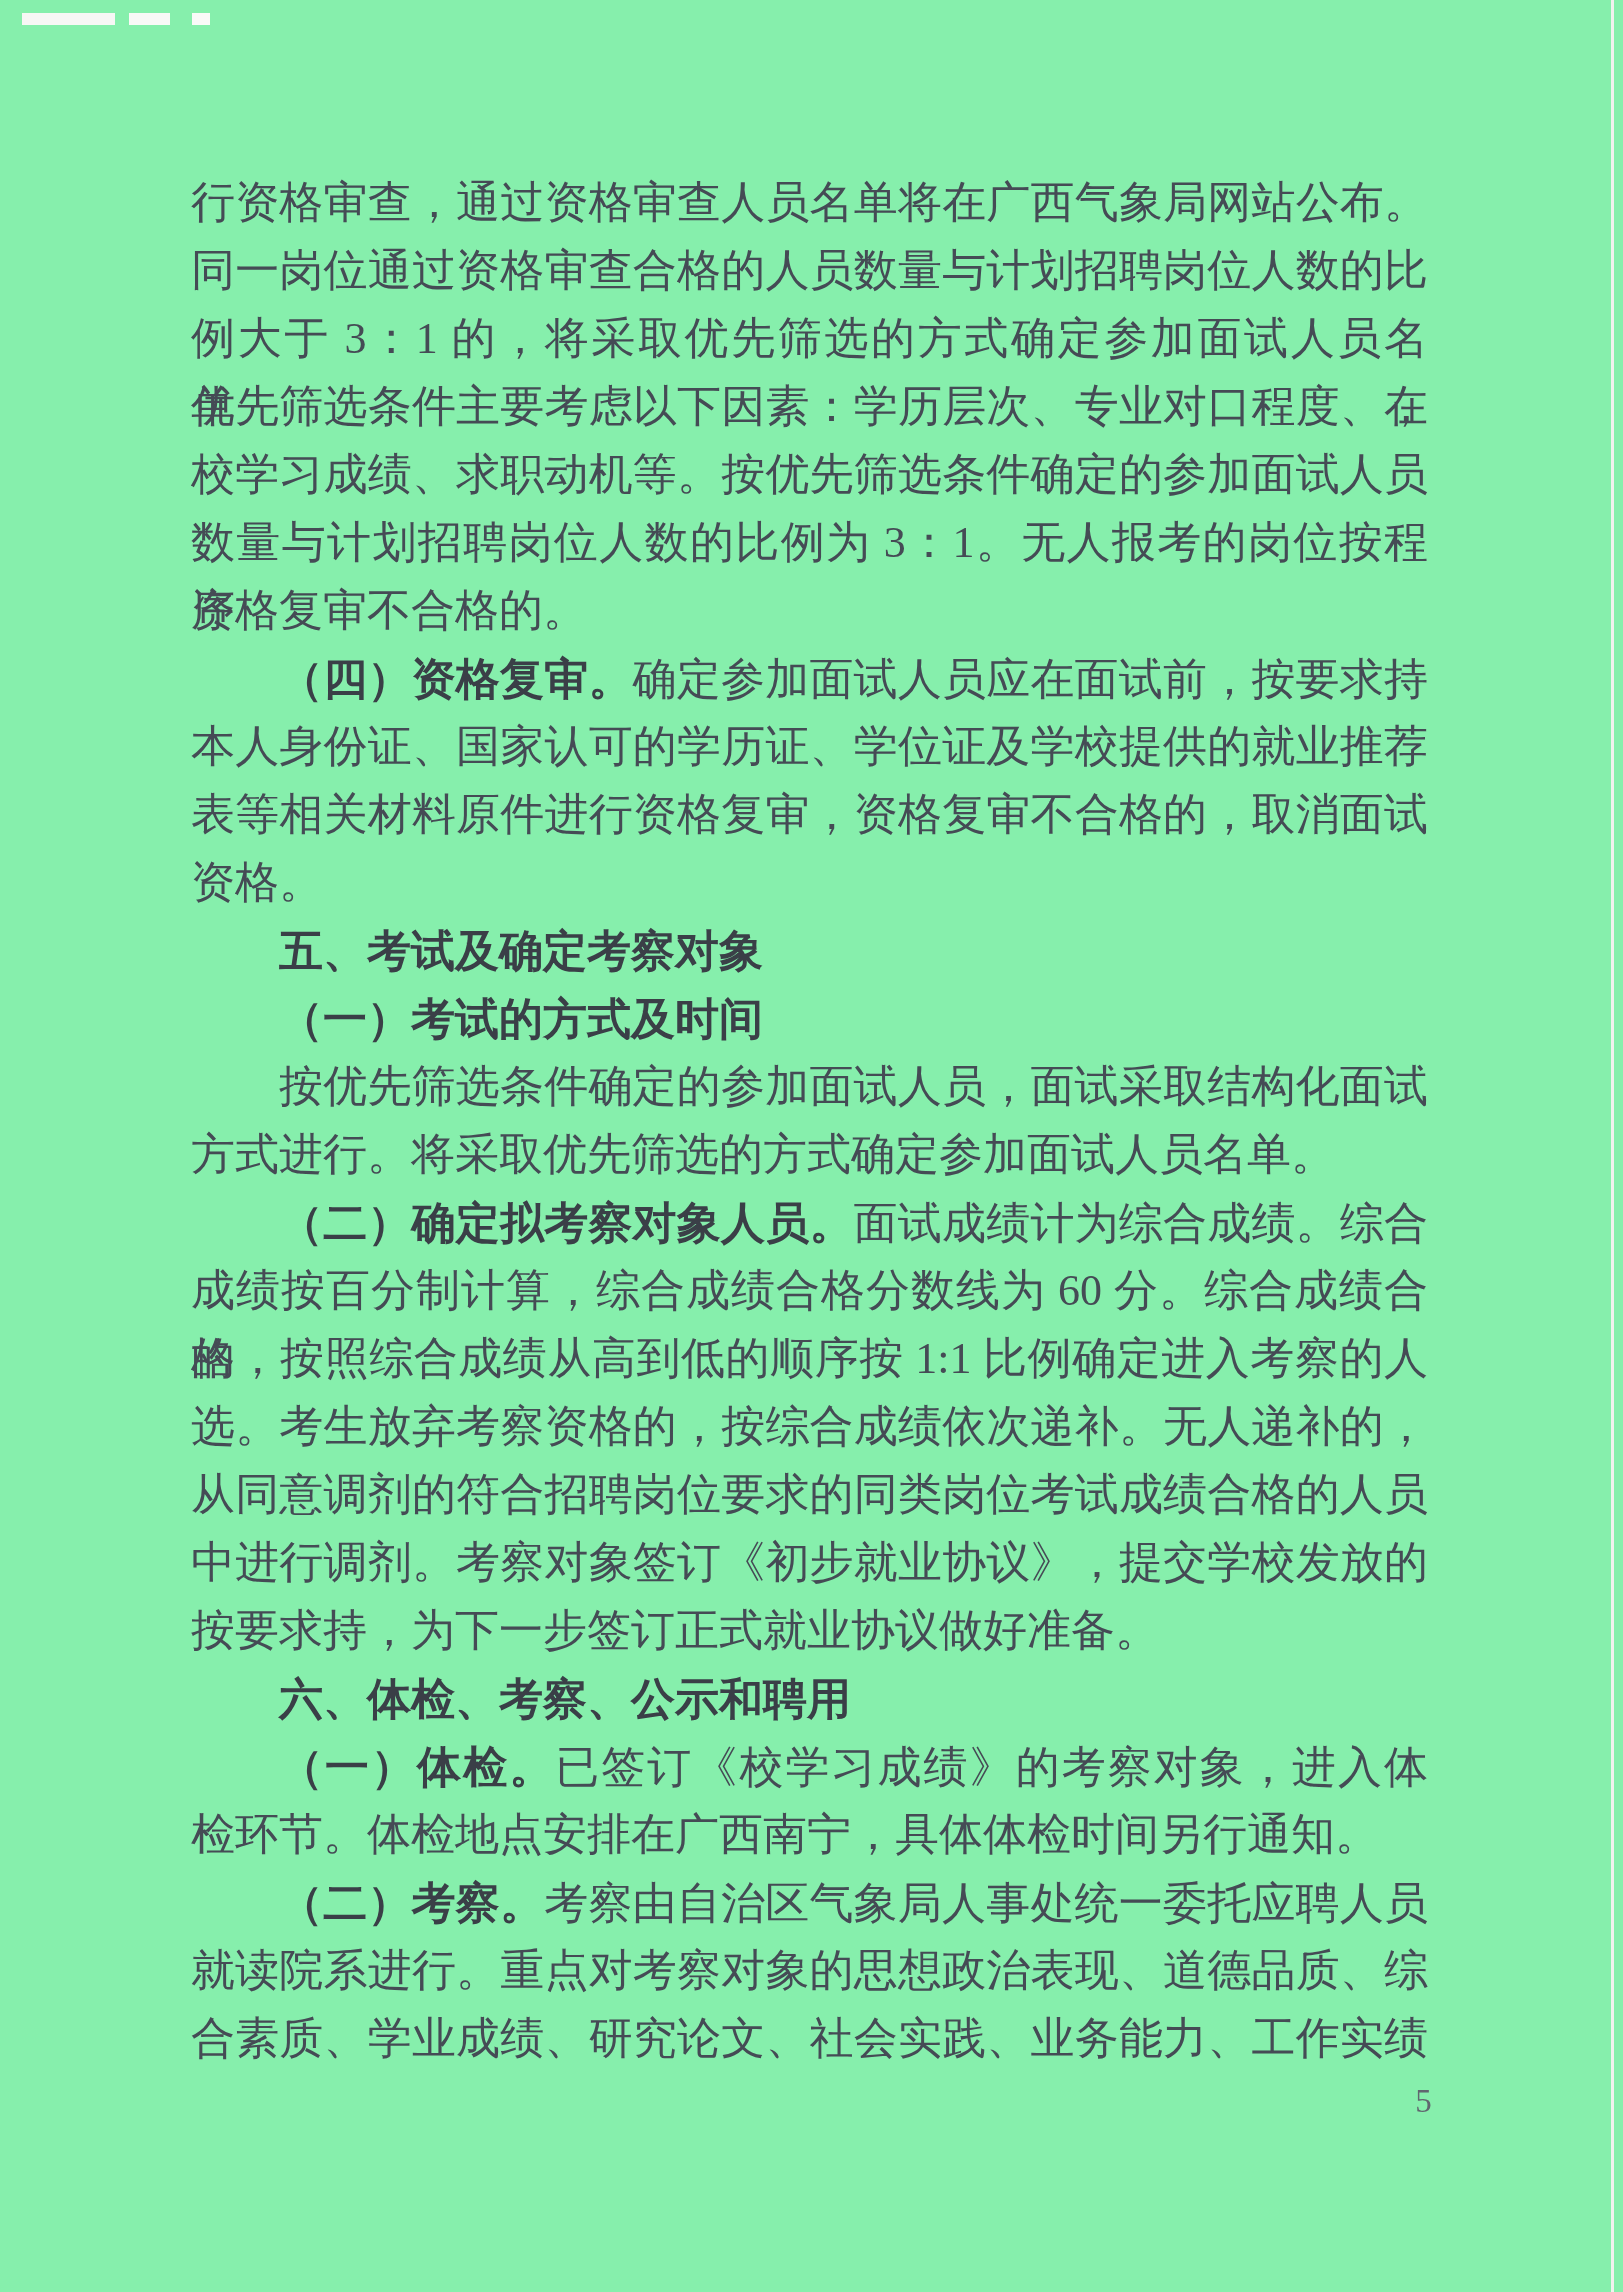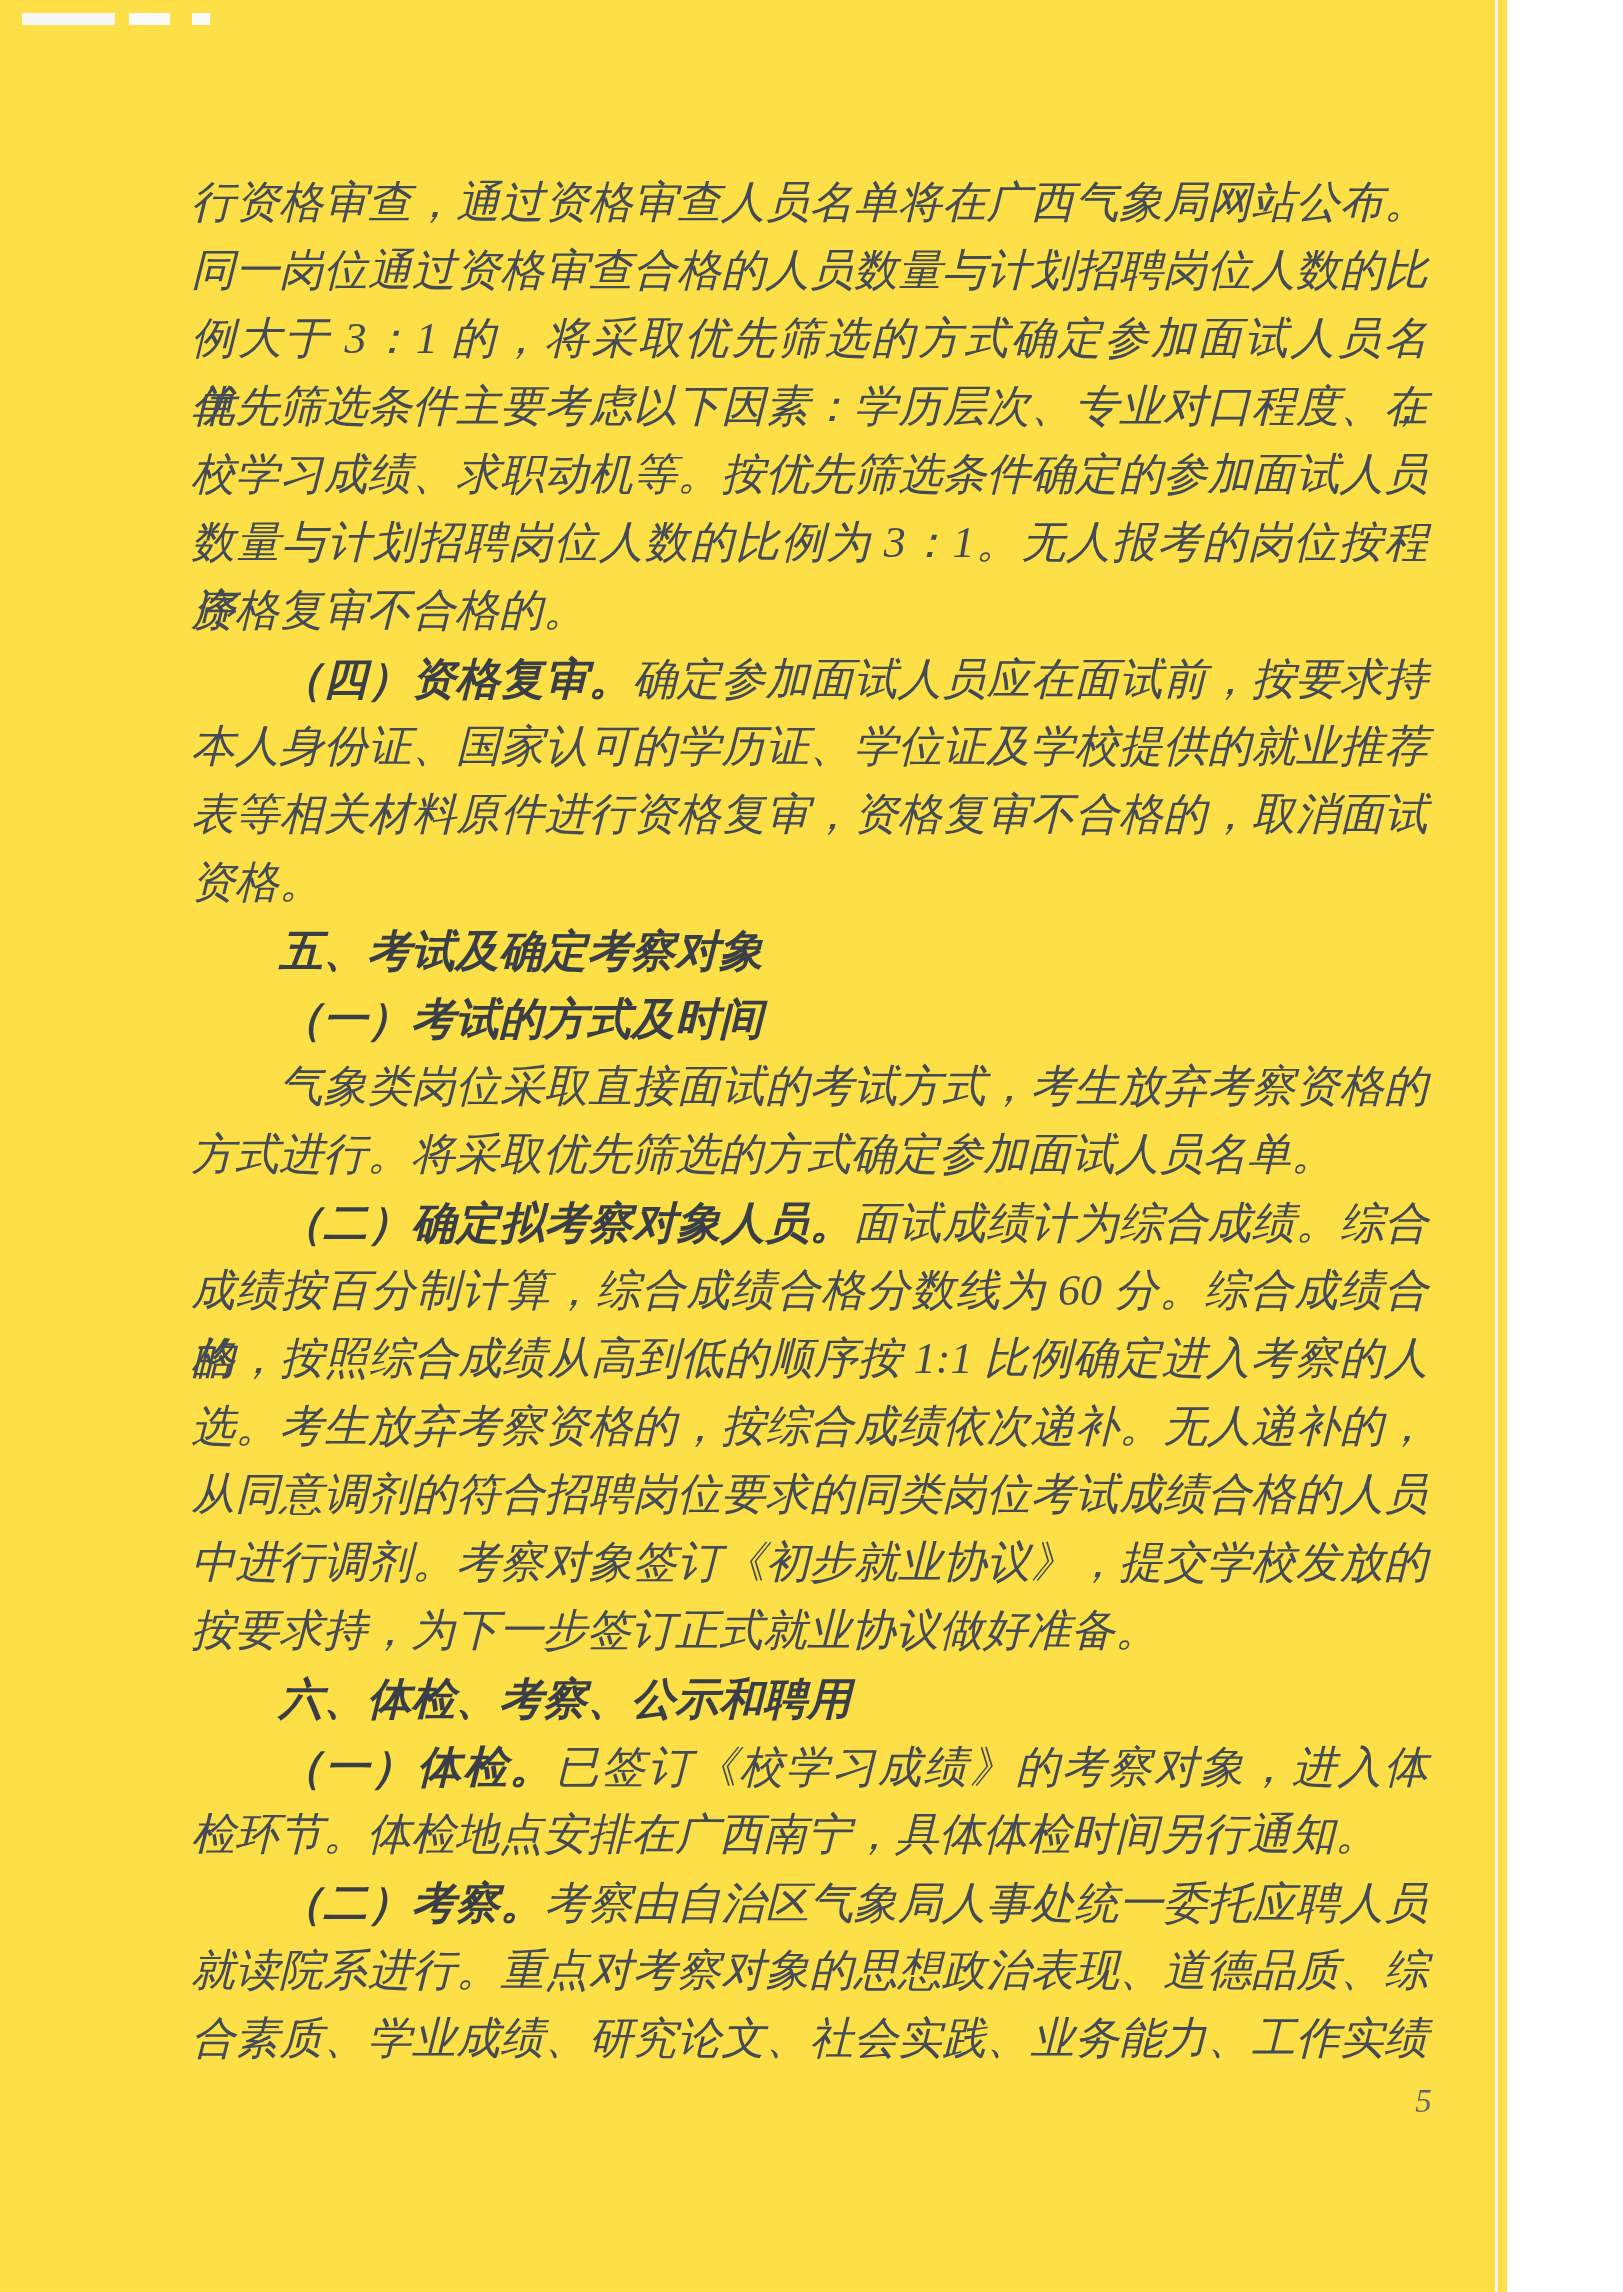--- a/index.html
+++ b/index.html
@@ -2,27 +2,26 @@
 <html><head>
 <meta charset="utf-8">
 <style>
   html, body {
     margin: 0;
     padding: 0;
     background: #ffffff;
   }
   .page {
     position: relative;
-    width: 1507px;
+    width: 1623px;
     height: 2293px;
-    background: #fde047;
+    background: #86efac;
     overflow: hidden;
     font-family: "Liberation Serif", "DejaVu Serif", serif;
     color: #454b55;
-    font-style: italic;
   }
   
   .artifact-1 {
     position: absolute; left: 21.6px; top: 12.7px;
     width: 93px; height: 12.7px;
     background: #f7f7f5;
   }
   .artifact-2 {
     position: absolute; left: 129px; top: 12.7px;
     width: 41px; height: 12.7px;
@@ -92,21 +91,21 @@
       <div class="line j"><span>优先筛选条件主要考虑以下因素：学历层次、专业对口程度、在</span></div>
       <div class="line j"><span>校学习成绩、求职动机等。按优先筛选条件确定的参加面试人员</span></div>
       <div class="line j"><span>数量与计划招聘岗位人数的比例为 3：1。无人报考的岗位按程序</span></div>
       <div class="line"><span>资格复审不合格的。</span></div>
       <div class="line j ind"><span class="b">（四）资格复审。</span><span>确定参加面试人员应在面试前，按要求持</span></div>
       <div class="line j"><span>本人身份证、国家认可的学历证、学位证及学校提供的就业推荐</span></div>
       <div class="line j"><span>表等相关材料原件进行资格复审，资格复审不合格的，取消面试</span></div>
       <div class="line"><span>资格。</span></div>
       <div class="line ind"><span class="b">五、考试及确定考察对象</span></div>
       <div class="line ind"><span class="b">（一）考试的方式及时间</span></div>
-      <div class="line j ind"><span>气象类岗位采取直接面试的考试方式，考生放弃考察资格的</span></div>
+      <div class="line j ind"><span>按优先筛选条件确定的参加面试人员，面试采取结构化面试</span></div>
       <div class="line"><span>方式进行。将采取优先筛选的方式确定参加面试人员名单。</span></div>
       <div class="line j ind"><span class="b">（二）确定拟考察对象人员。</span><span>面试成绩计为综合成绩。综合</span></div>
       <div class="line j"><span>成绩按百分制计算，综合成绩合格分数线为 60 分。综合成绩合格</span></div>
       <div class="line j"><span>的，按照综合成绩从高到低的顺序按 1:1 比例确定进入考察的人</span></div>
       <div class="line j"><span>选。考生放弃考察资格的，按综合成绩依次递补。无人递补的，</span></div>
       <div class="line j"><span>从同意调剂的符合招聘岗位要求的同类岗位考试成绩合格的人员</span></div>
       <div class="line j"><span>中进行调剂。考察对象签订《初步就业协议》，提交学校发放的</span></div>
       <div class="line"><span>按要求持，为下一步签订正式就业协议做好准备。</span></div>
       <div class="line ind"><span class="b">六、体检、考察、公示和聘用</span></div>
       <div class="line j ind"><span class="b">（一）体检。</span><span>已签订《校学习成绩》的考察对象，进入体</span></div>

